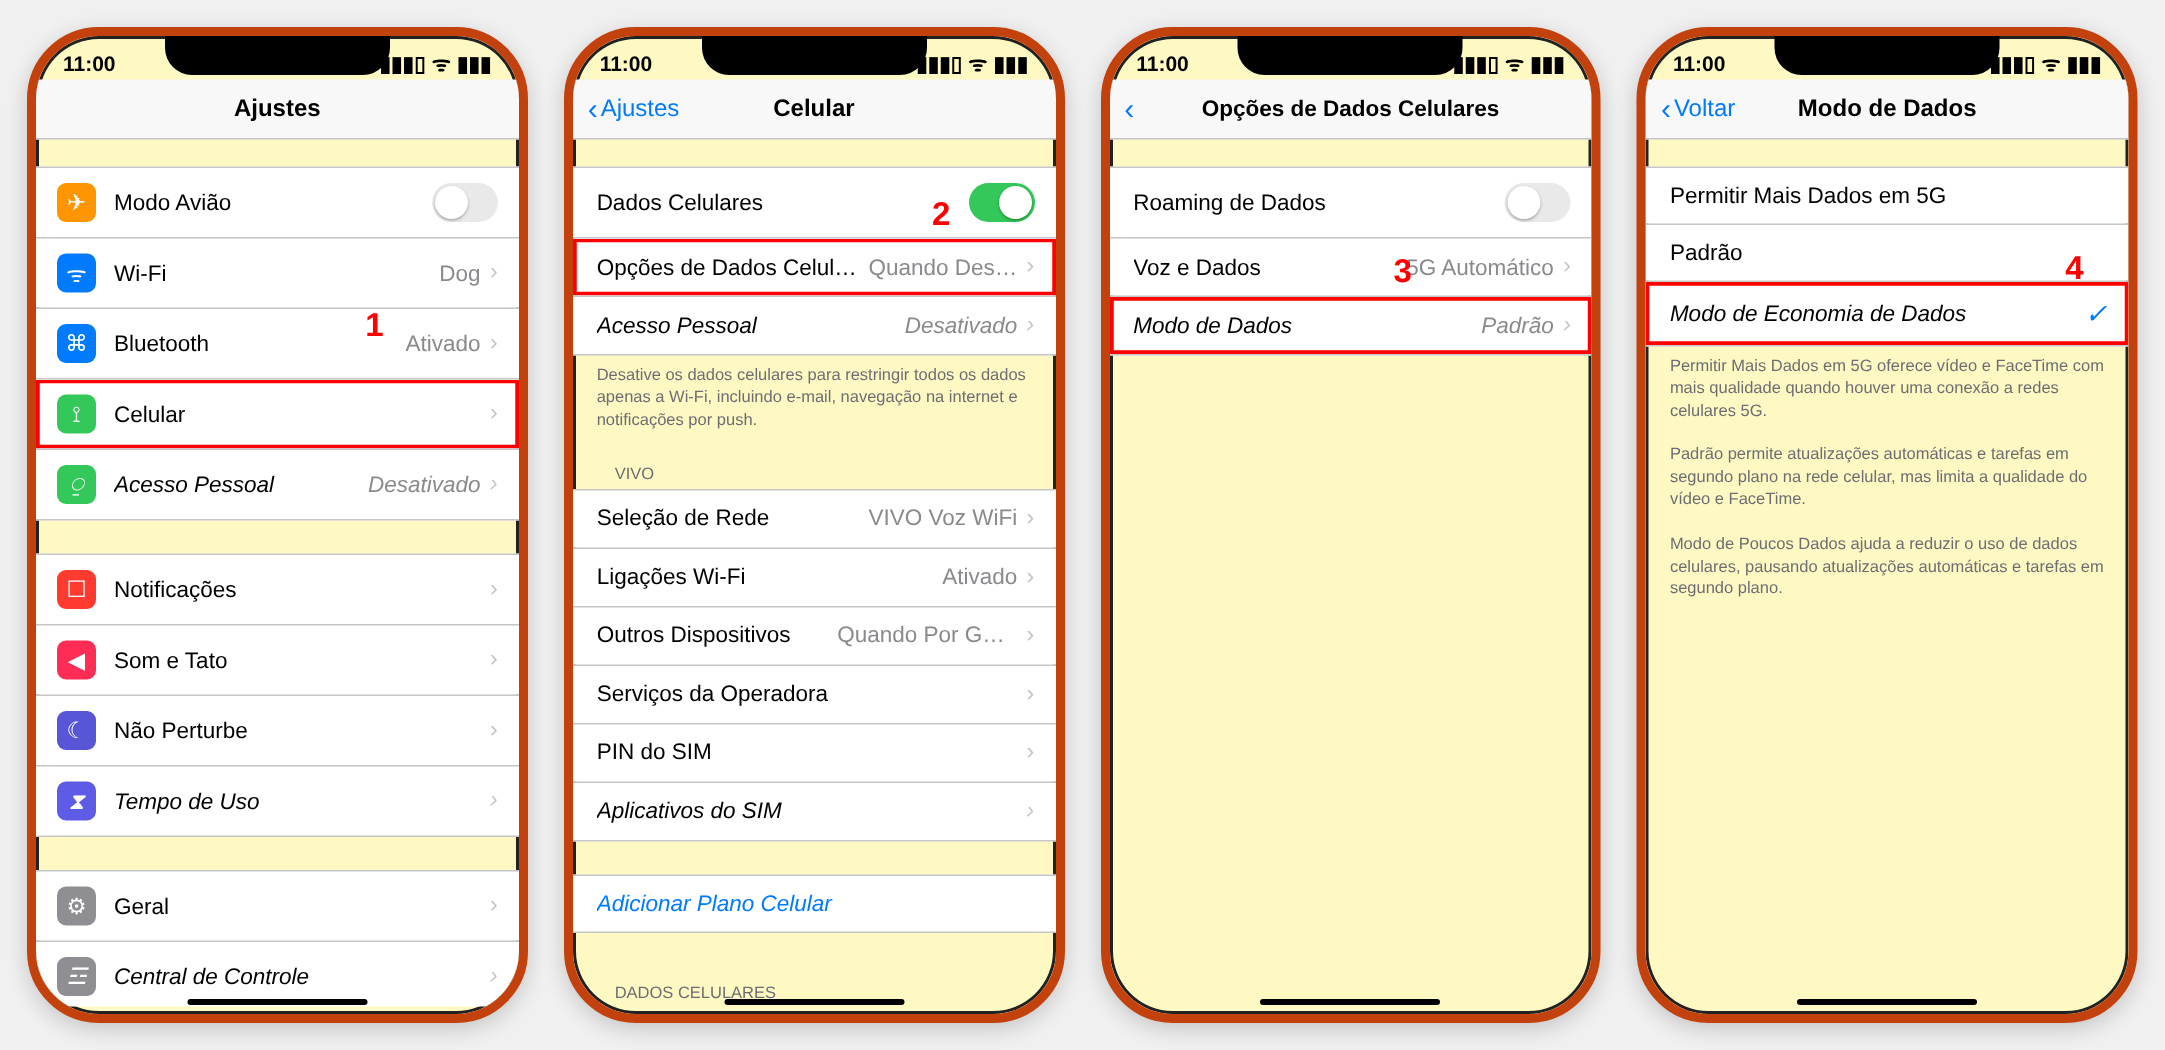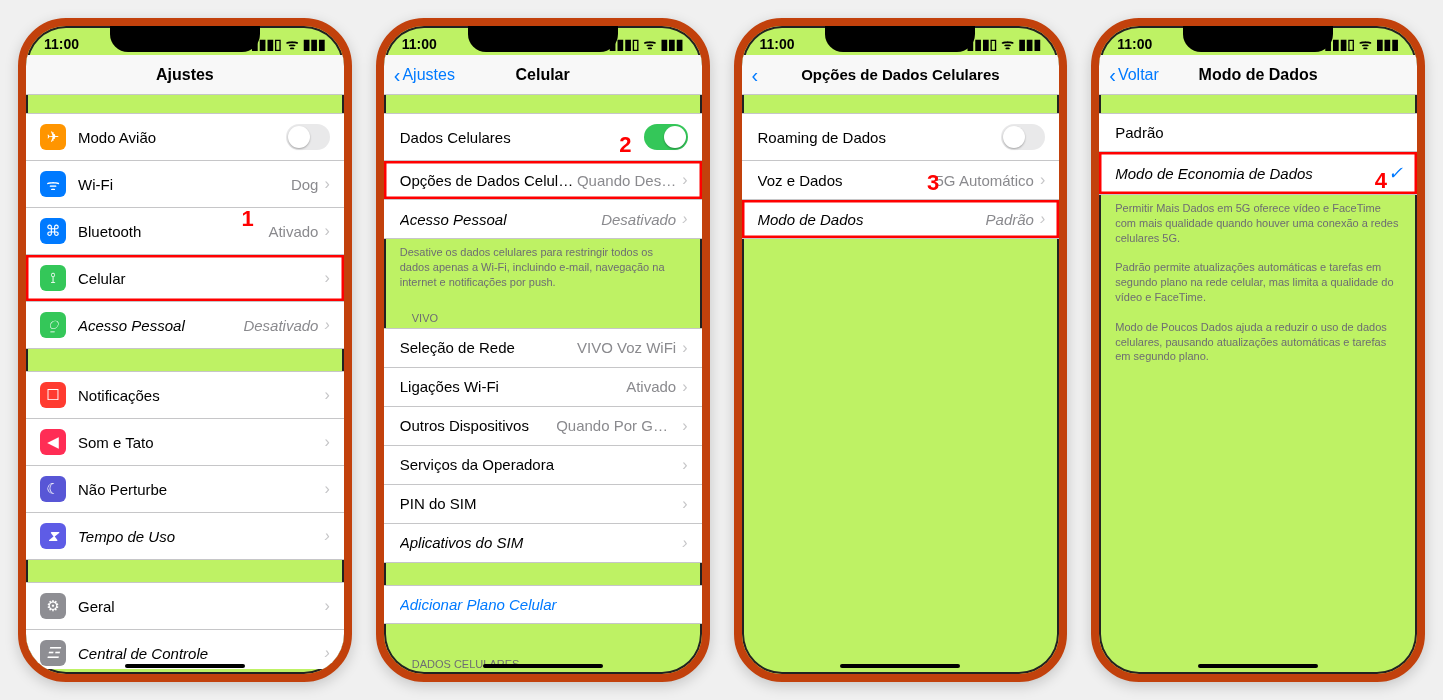--- a/index.html
+++ b/index.html
@@ -1,19 +1,19 @@
 <!DOCTYPE html>
 <html><head>
 <meta charset="utf-8">
 <style>
   * { box-sizing: border-box; margin: 0; padding: 0; font-family: -apple-system, "Helvetica Neue", Arial, sans-serif; }
   body { background:#f0f0f0; display:flex; justify-content:center; gap:24px; padding:18px; }
   .phone {
-    width:334px; height:664px; background:#bef264;
-    border:8px solid #c2410c; border-radius:48px;
+    width:334px; height:664px; background:#fef9c3;
+    border:6px solid #c2410c; border-radius:48px;
     box-shadow:inset 0 0 0 2px #222, 0 4px 14px rgba(0,0,0,.18);
     position:relative; overflow:hidden;
   }
   .notch {
     position:absolute; top:0; left:50%; transform:translateX(-50%);
     width:150px; height:26px; background:#000; border-radius:0 0 18px 18px; z-index:10;
   }
   .statusbar {
     display:flex; justify-content:space-between; align-items:center;
     padding:8px 18px 2px; font-size:14px; font-weight:600; color:#000;
@@ -295,20 +295,23 @@
     <div class="backbtn">
       <span class="chev">‹</span>
       <span>Voltar</span>
     </div>
     <div class="navtitle">Modo de Dados</div>
   </div>
   <div class="content">
     <div class="callout" style="top:142px; right:30px;">4</div>
     <div id="s4g1" class="group first">
         <div class="row noicon">
+          <span class="label">Permitir Mais Dados em 5G</span>
+        </div>
+        <div class="row noicon">
           <span class="label">Padrão</span>
         </div>
         <div class="row noicon highlight">
           <span class="label">Modo de Economia de Dados</span>
           <span class="check">✓</span>
         </div>
       </div>
     <div class="footer-text" style="white-space:pre-line">Permitir Mais Dados em 5G oferece vídeo e FaceTime com mais qualidade quando houver uma conexão a redes celulares 5G.
 
 Padrão permite atualizações automáticas e tarefas em segundo plano na rede celular, mas limita a qualidade do vídeo e FaceTime.

